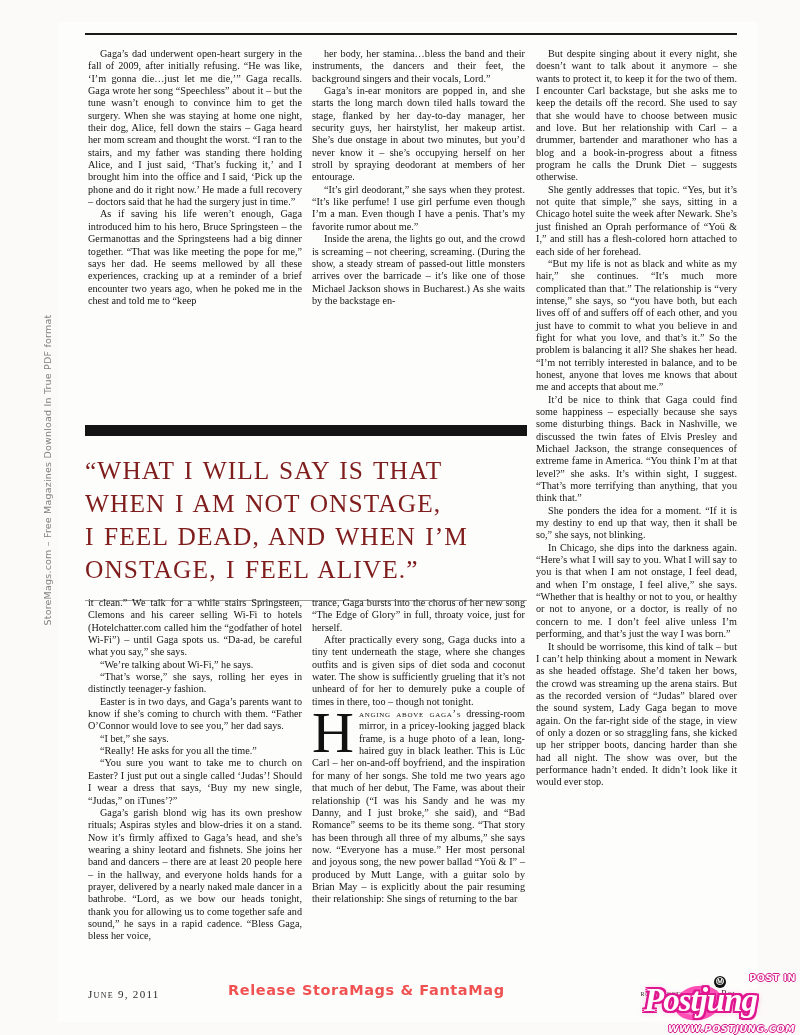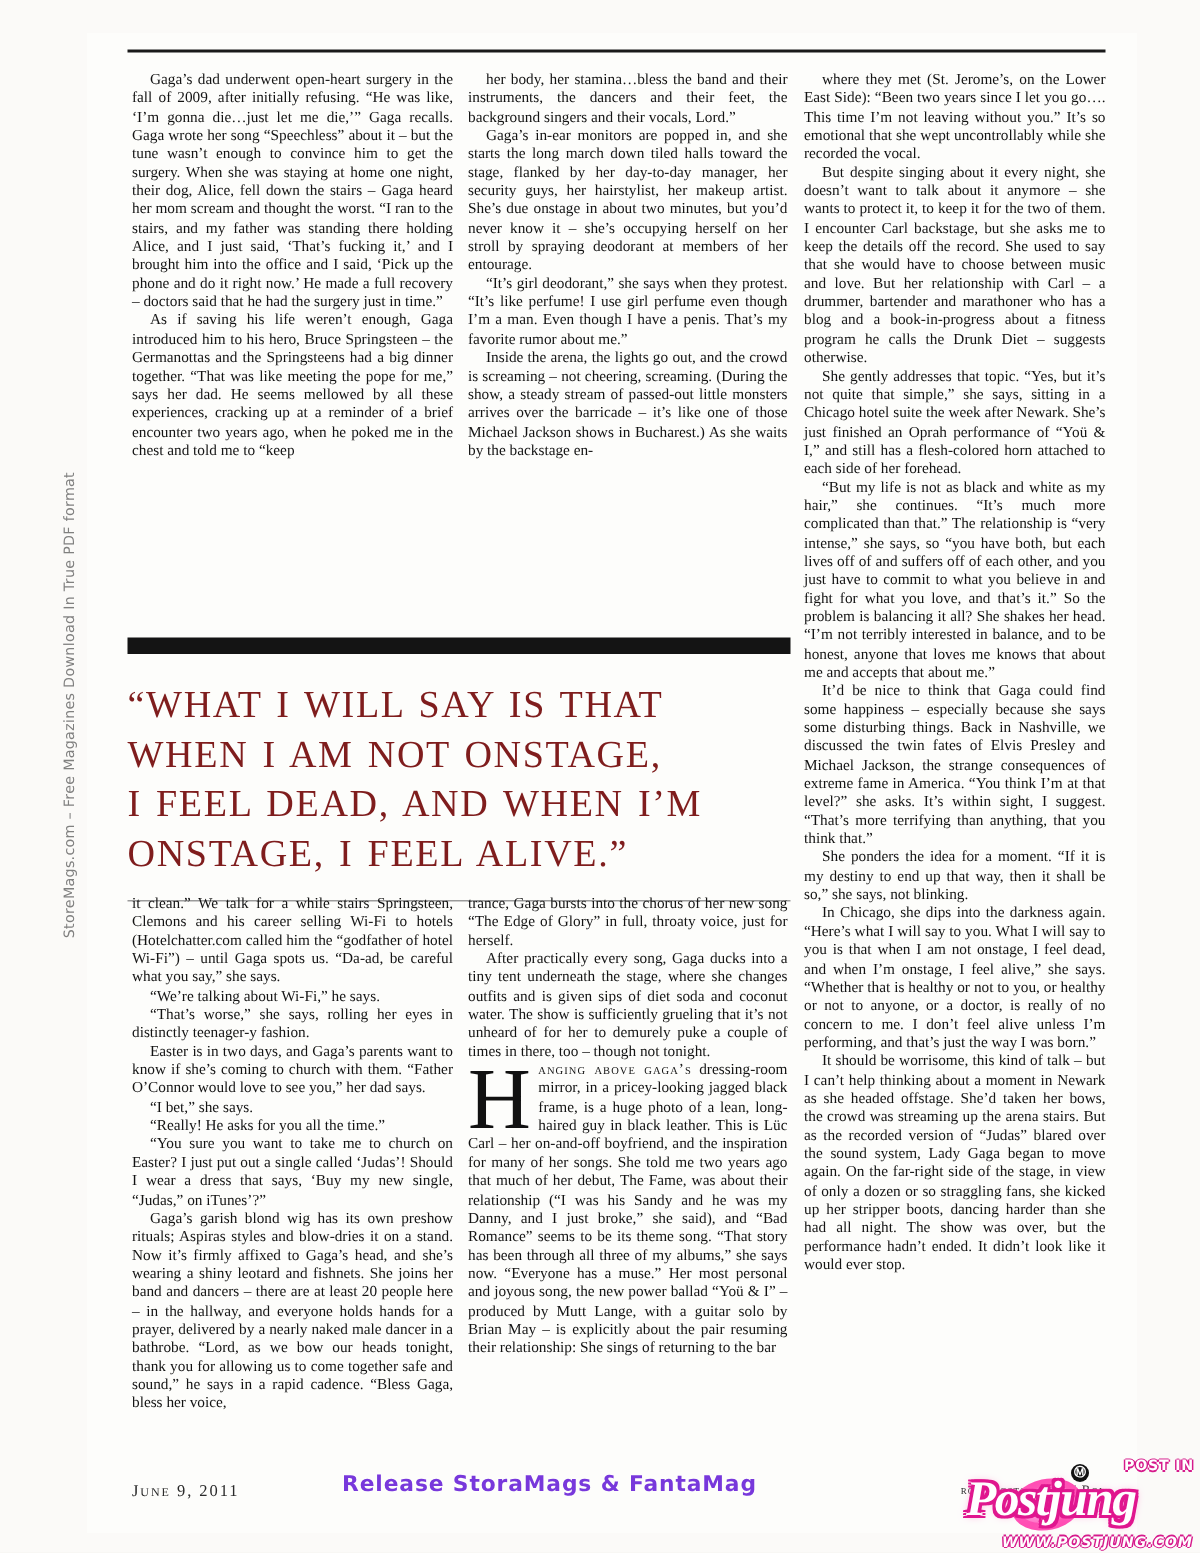--- a/index.html
+++ b/index.html
@@ -147,21 +147,21 @@
   }
 
   
   .wm-release {
     position: absolute;
     left: 228px; top: 982px;
     font-family: "DejaVu Sans", sans-serif;
     font-size: 14.5px;
     font-weight: bold;
     letter-spacing: 0.6px;
-    color: #6d28d9;
+    color: #ef4444;
     text-shadow: 0 0 1px rgba(255,255,255,0.9);
     opacity: 0.92;
   }
 
   
   .wm-postjung {
     position: absolute;
     left: 640px; top: 972px;
     width: 160px; height: 63px;
   }
@@ -233,21 +233,20 @@
   </div>
 
   <div class="col" id="col-top-2">
     <p>her body, her stamina…bless the band and their instruments, the dancers and their feet, the background singers and their vocals, Lord.”</p>
     <p>Gaga’s in-ear monitors are popped in, and she starts the long march down tiled halls toward the stage, flanked by her day-to-day manager, her security guys, her hairstylist, her makeup artist. She’s due onstage in about two minutes, but you’d never know it – she’s occupying herself on her stroll by spraying deodorant at members of her entourage.</p>
     <p>“It’s girl deodorant,” she says when they protest. “It’s like perfume! I use girl perfume even though I’m a man. Even though I have a penis. That’s my favorite rumor about me.”</p>
     <p>Inside the arena, the lights go out, and the crowd is screaming – not cheering, screaming. (During the show, a steady stream of passed-out little monsters arrives over the barricade – it’s like one of those Michael Jackson shows in Bucharest.) As she waits by the backstage en-</p>
   </div>
 
   <div class="col" id="col-top-3">
-    <p>where they met (St. Jerome’s, on the Lower East Side): “Been two years since I let you go…. This time I’m not leaving without you.” It’s so emotional that she wept uncontrollably while she recorded the vocal.</p>
     <p>But despite singing about it every night, she doesn’t want to talk about it anymore – she wants to protect it, to keep it for the two of them. I encounter Carl backstage, but she asks me to keep the details off the record. She used to say that she would have to choose between music and love. But her relationship with Carl – a drummer, bartender and marathoner who has a blog and a book-in-progress about a fitness program he calls the Drunk Diet – suggests otherwise.</p>
     <p>She gently addresses that topic. “Yes, but it’s not quite that simple,” she says, sitting in a Chicago hotel suite the week after Newark. She’s just finished an Oprah performance of “Yoü &amp; I,” and still has a flesh-colored horn attached to each side of her forehead.</p>
     <p>“But my life is not as black and white as my hair,” she continues. “It’s much more complicated than that.” The relationship is “very intense,” she says, so “you have both, but each lives off of and suffers off of each other, and you just have to commit to what you believe in and fight for what you love, and that’s it.” So the problem is balancing it all? She shakes her head. “I’m not terribly interested in balance, and to be honest, anyone that loves me knows that about me and accepts that about me.”</p>
     <p>It’d be nice to think that Gaga could find some happiness – especially because she says some disturbing things. Back in Nashville, we discussed the twin fates of Elvis Presley and Michael Jackson, the strange consequences of extreme fame in America. “You think I’m at that level?” she asks. It’s within sight, I suggest. “That’s more terrifying than anything, that you think that.”</p>
     <p>She ponders the idea for a moment. “If it is my destiny to end up that way, then it shall be so,” she says, not blinking.</p>
     <p>In Chicago, she dips into the darkness again. “Here’s what I will say to you. What I will say to you is that when I am not onstage, I feel dead, and when I’m onstage, I feel alive,” she says. “Whether that is healthy or not to you, or healthy or not to anyone, or a doctor, is really of no concern to me. I don’t feel alive unless I’m performing, and that’s just the way I was born.”</p>
     <p>It should be worrisome, this kind of talk – but I can’t help thinking about a moment in Newark as she headed offstage. She’d taken her bows, the crowd was streaming up the arena stairs. But as the recorded version of “Judas” blared over the sound system, Lady Gaga began to move again. On the far-right side of the stage, in view of only a dozen or so straggling fans, she kicked up her stripper boots, dancing harder than she had all night. The show was over, but the performance hadn’t ended. It didn’t look like it would ever stop.</p>
   </div>
 
   <div class="pq-wrap">

